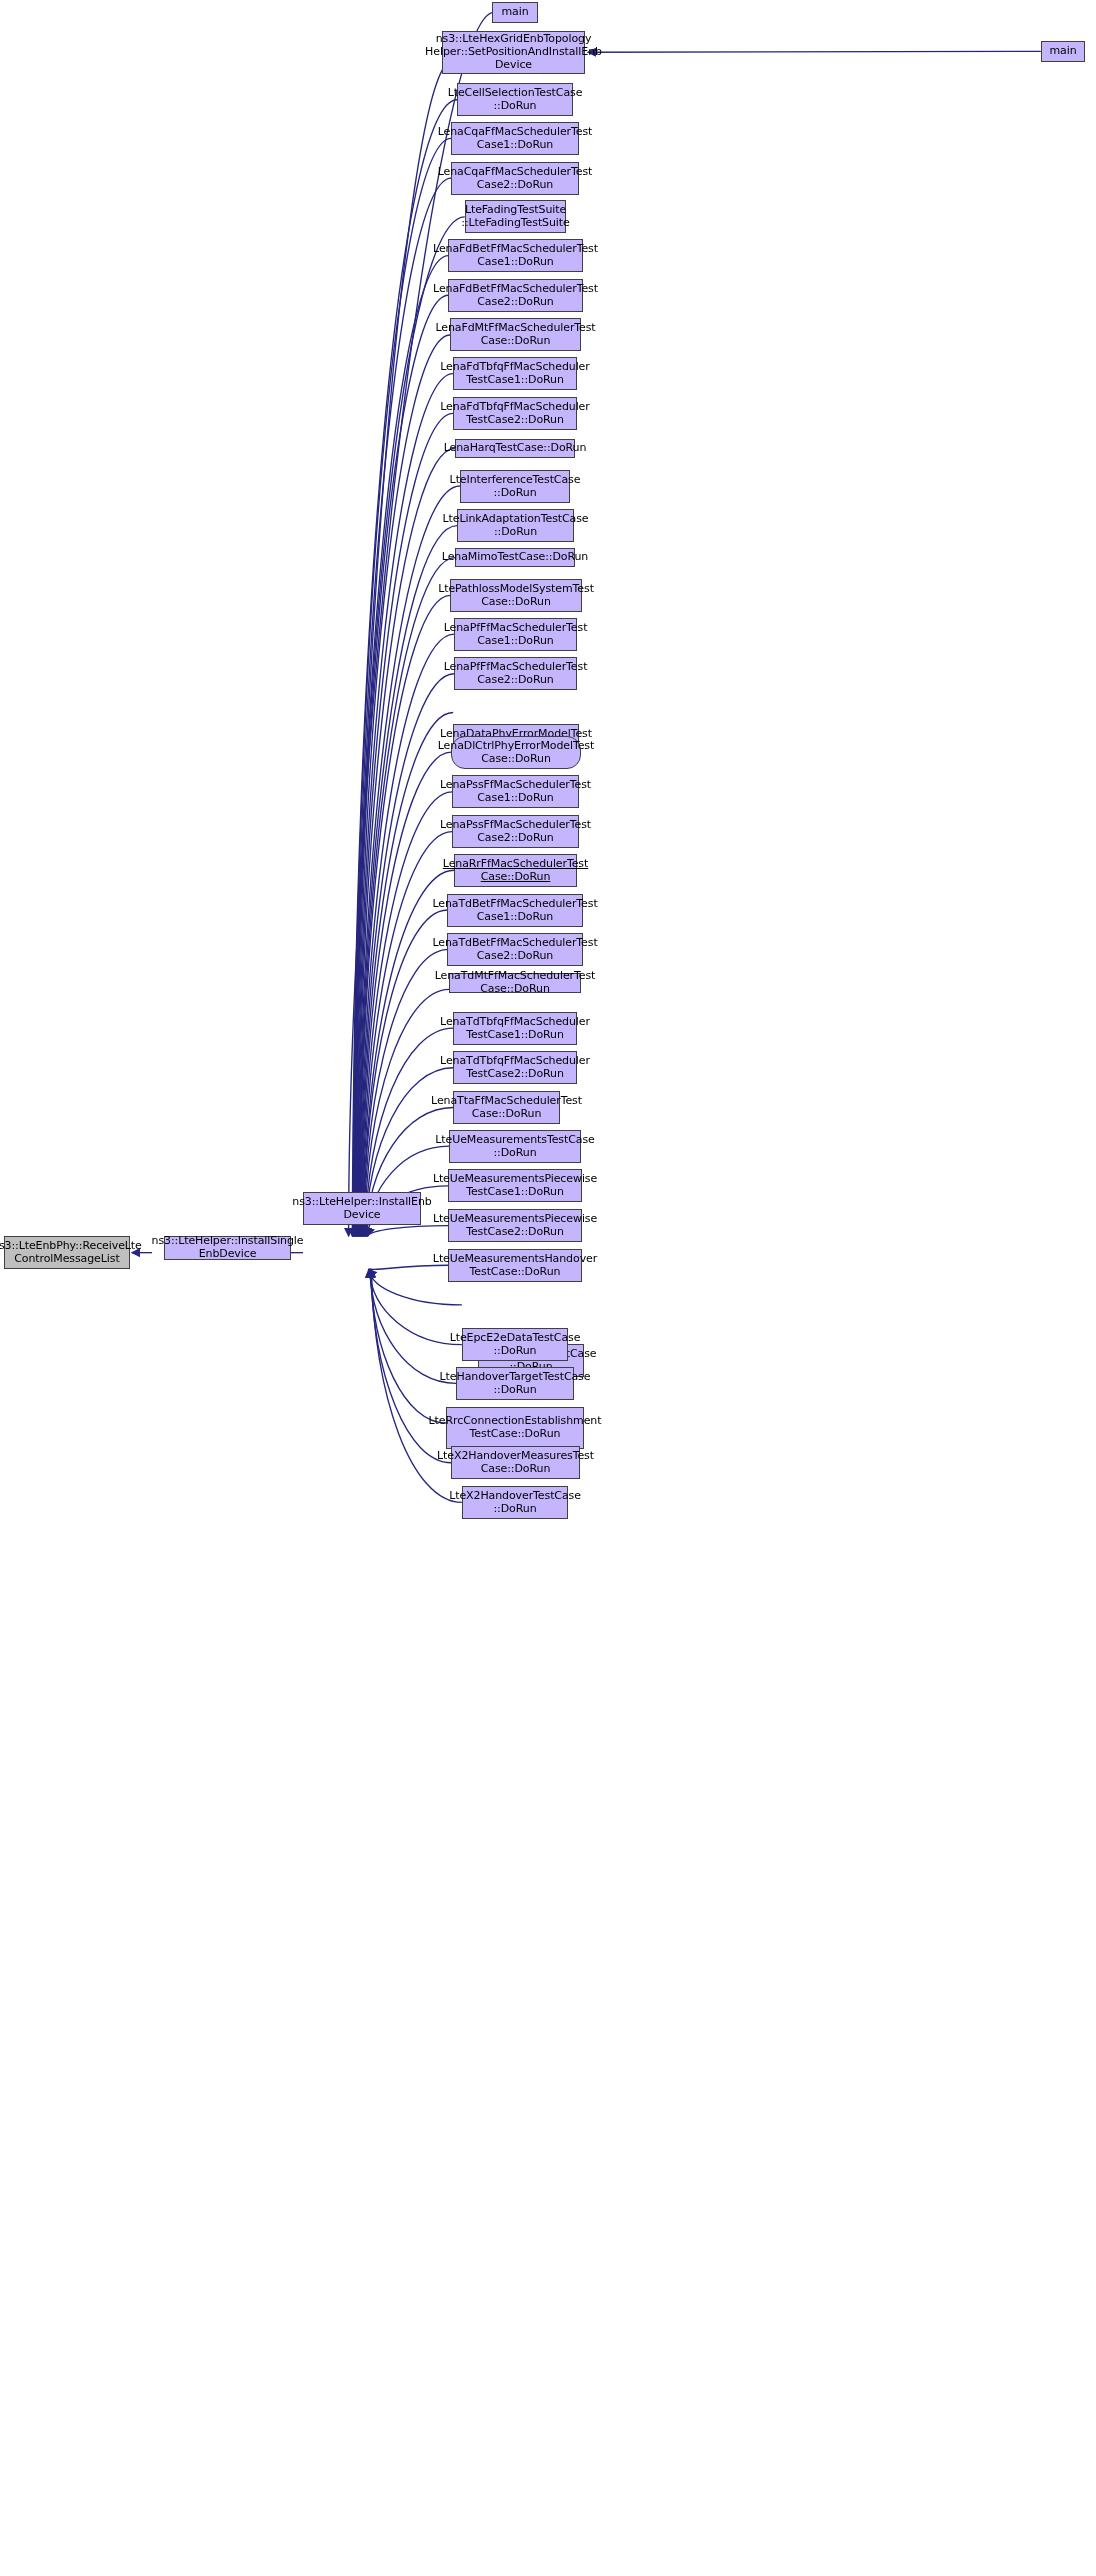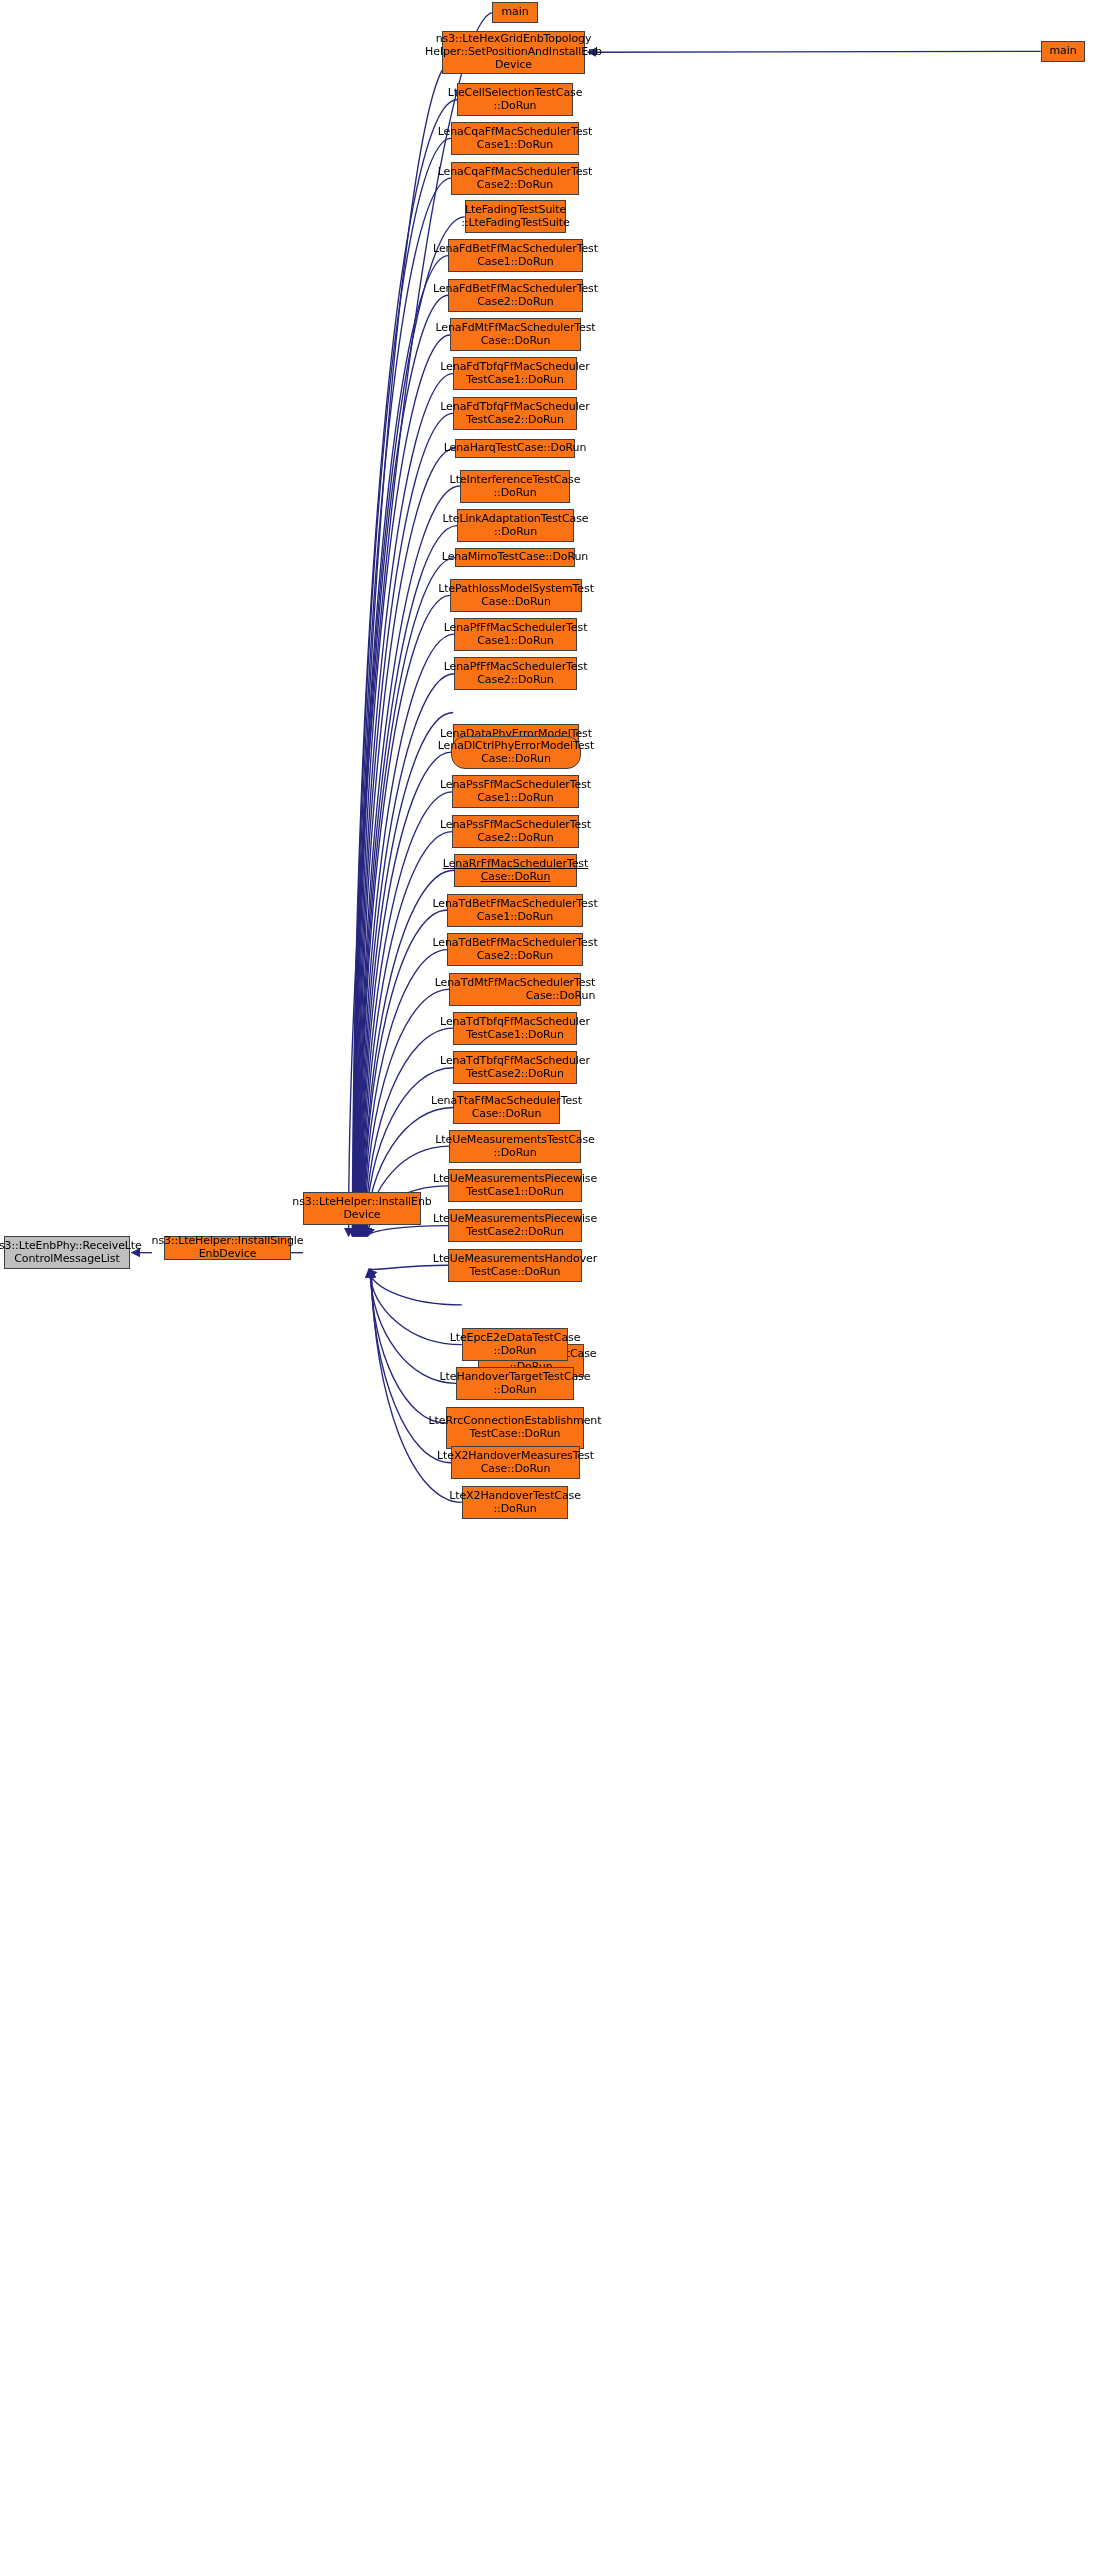--- a/index.html
+++ b/index.html
@@ -22,21 +22,21 @@
     left: 0;
     top: 0;
     width: 1097px;
     height: 2576px;
     pointer-events: none;
   }
   .node {
     position: absolute;
     box-sizing: border-box;
     border: 1px solid #404040;
-    background: #f97316;
+    background: #c4b5fd;
     color: #000000;
     font-size: 11px;
     line-height: 1.18;
     display: flex;
     align-items: center;
     justify-content: center;
     text-align: center;
     padding: 1px 2.9px;
     white-space: pre-line;
     letter-spacing: -0.1px;
@@ -154,21 +154,21 @@
       <div class="node " style="left: 452px; top: 775px; width: 127px; height: 33px;">LenaPssFfMacSchedulerTest
 Case1::DoRun</div>
       <div class="node " style="left: 452px; top: 815px; width: 127px; height: 33px;">LenaPssFfMacSchedulerTest
 Case2::DoRun</div>
       <div class="node " style="left: 454px; top: 854px; width: 123px; height: 33px; text-decoration: underline;">LenaRrFfMacSchedulerTest
 Case::DoRun</div>
       <div class="node " style="left: 447px; top: 894px; width: 136px; height: 33px;">LenaTdBetFfMacSchedulerTest
 Case1::DoRun</div>
       <div class="node " style="left: 447px; top: 933px; width: 136px; height: 33px;">LenaTdBetFfMacSchedulerTest
 Case2::DoRun</div>
-      <div class="node " style="left: 449px; top: 973px; width: 132px; height: 33px; text-align: right;">LenaTdMtFfMacSchedulerTest
+      <div class="node " style="left: 449px; top: 973px; width: 132px; height: 20px;">LenaTdMtFfMacSchedulerTest
 Case::DoRun</div>
       <div class="node " style="left: 453px; top: 1012px; width: 124px; height: 33px;">LenaTdTbfqFfMacScheduler
 TestCase1::DoRun</div>
       <div class="node " style="left: 453px; top: 1051px; width: 124px; height: 33px;">LenaTdTbfqFfMacScheduler
 TestCase2::DoRun</div>
       <div class="node " style="left: 453px; top: 1091px; width: 107px; height: 33px;">LenaTtaFfMacSchedulerTest
 Case::DoRun</div>
       <div class="node " style="left: 449px; top: 1130px; width: 132px; height: 33px;">LteUeMeasurementsTestCase
 ::DoRun</div>
       <div class="node " style="left: 448px; top: 1169px; width: 134px; height: 33px;">LteUeMeasurementsPiecewise

